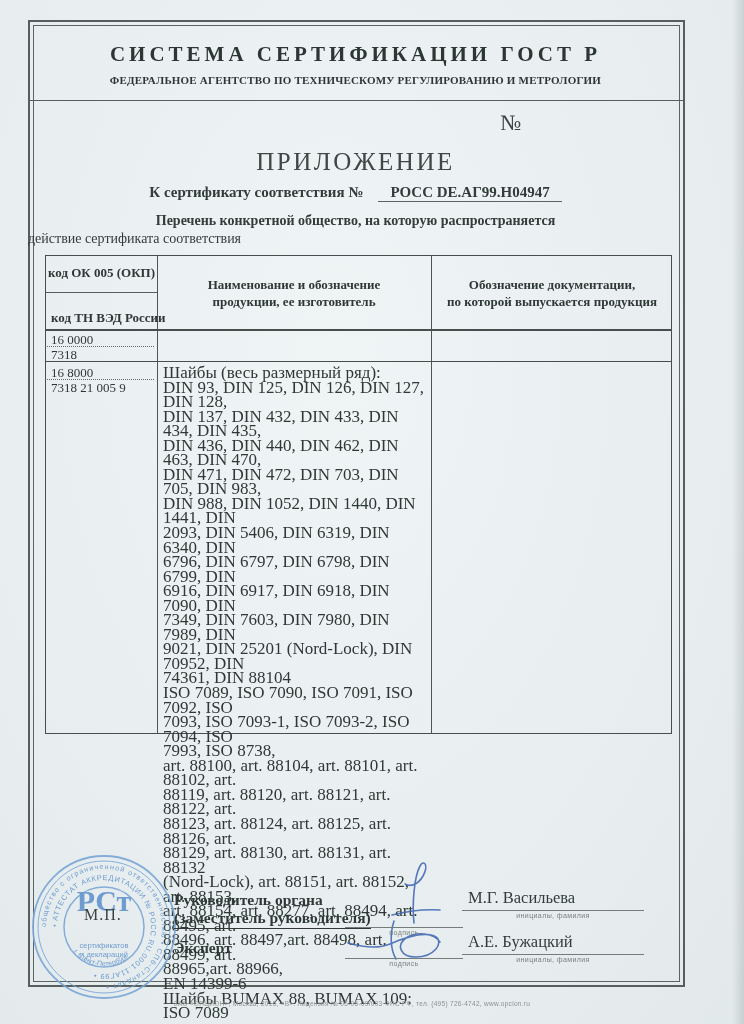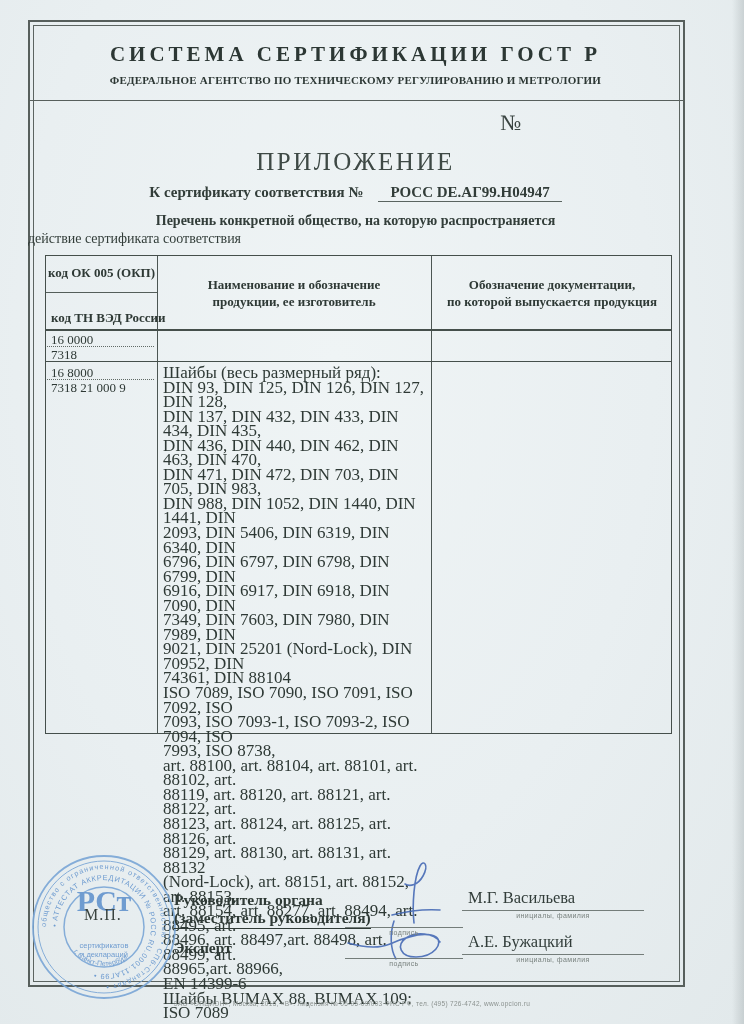--- a/index.html
+++ b/index.html
@@ -149,21 +149,21 @@
 по которой выпускается продукция</div>
     <div class="th c2">Наименование и обозначение
 продукции, ее изготовитель</div>
 
     <div class="code r1-okp">16 0000</div>
     <div class="dotline r1-dot"></div>
     <div class="code r1-tnved">7318</div>
 
     <div class="code r2-okp">16 8000</div>
     <div class="dotline r2-dot"></div>
-    <div class="code r2-tnved">7318 21 000 9</div>
+    <div class="code r2-tnved">7318 21 005 9</div>
 
     <div class="product-text">Шайбы (весь размерный ряд):
 DIN 93, DIN 125, DIN 126, DIN 127, DIN 128,
 DIN 137, DIN 432, DIN 433, DIN 434, DIN 435,
 DIN 436, DIN 440, DIN 462, DIN 463, DIN 470,
 DIN 471, DIN 472, DIN 703, DIN 705, DIN 983,
 DIN 988, DIN 1052, DIN 1440, DIN 1441, DIN
 2093, DIN 5406, DIN 6319, DIN 6340, DIN
 6796, DIN 6797, DIN 6798, DIN 6799, DIN
 6916, DIN 6917, DIN 6918, DIN 7090, DIN

